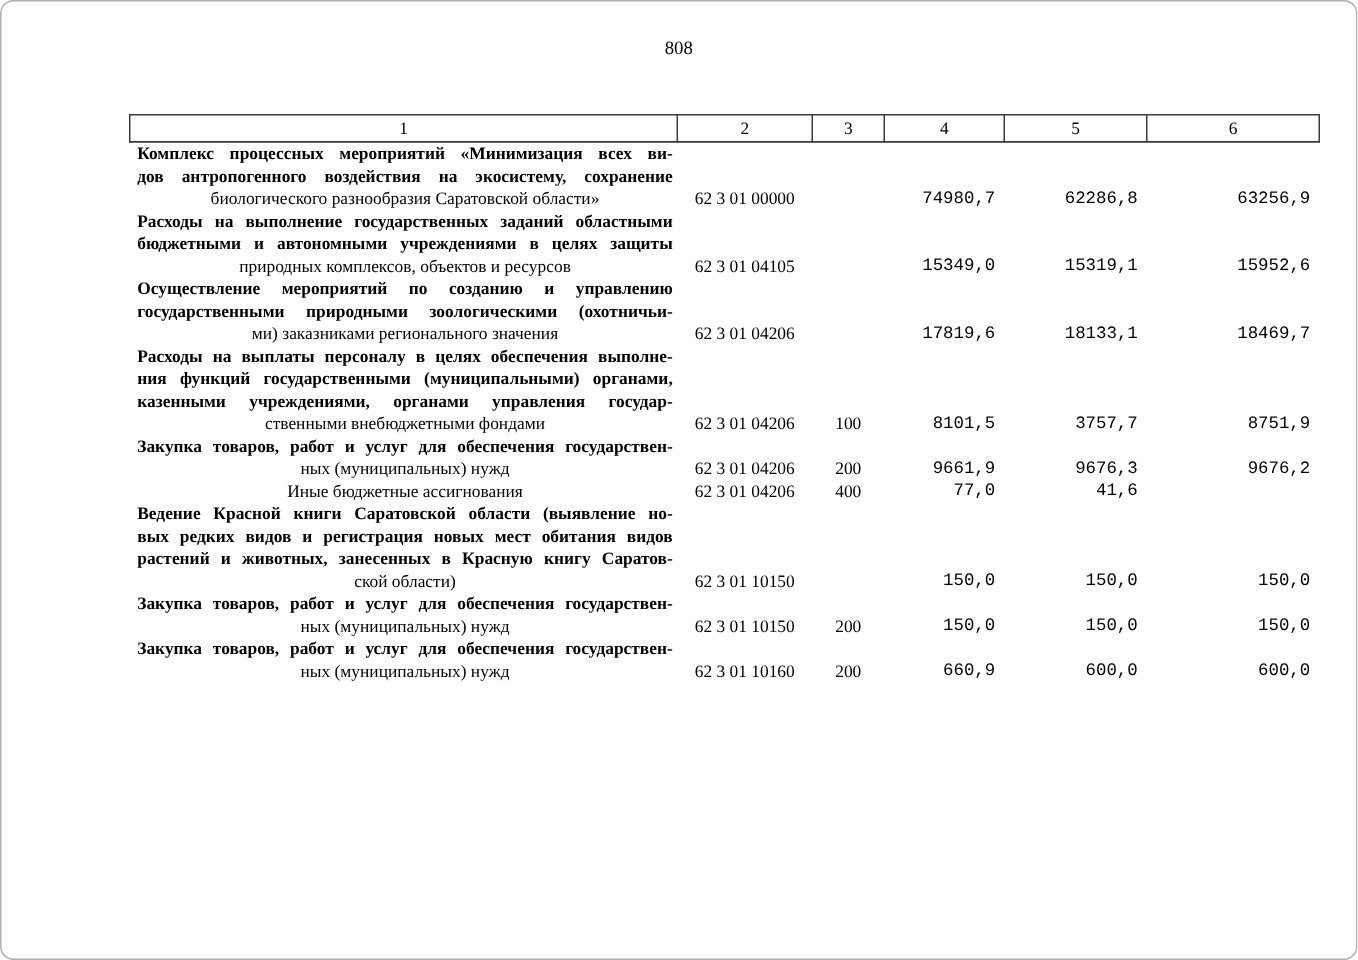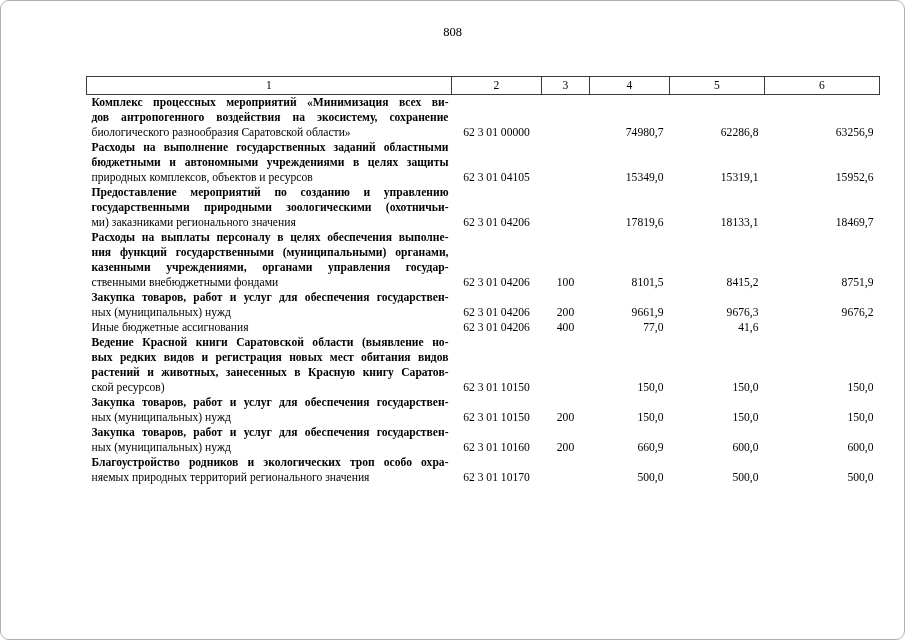--- a/index.html
+++ b/index.html
@@ -50,25 +50,25 @@
     height: 18px;
     padding: 0;
     font-size: 11.6px;
   }
   tbody td {
     vertical-align: bottom;
     padding: 0;
     border: none;
   }
   td.c-desc { padding-left: 5px; padding-right: 3px; }
-  td.c-desc .desc-line { text-align: left; }
+  td.c-desc .desc-line { text-align: center; }
   td.c-desc .jl { text-align: justify; text-align-last: justify; font-weight: bold; }
   td.c-code { text-align: center; white-space: nowrap; }
   td.c-type { text-align: center; white-space: nowrap; }
-  td.c-amt  { text-align: right; padding-right: 6px; white-space: nowrap; }
+  td.c-amt  { text-align: right; padding-right: 6px; white-space: nowrap; font-family: Liberation Mono, monospace; }
 </style>
 </head>
 <body>
 
 <div class="page">
   <div class="page-number">808</div>
 
   <table class="budget-table">
     <colgroup>
       <col class="c1">
@@ -111,42 +111,42 @@
     <td class="c-code">62 3 01 04105</td>
     <td class="c-type"></td>
     <td class="c-amt">15349,0</td>
     <td class="c-amt">15319,1</td>
     <td class="c-amt">15952,6</td>
   </tr>
 
 
   <tr>
     <td class="c-desc">
-            <div class="desc-line jl">Предоставление мероприятий по созданию и управлению</div>
+            <div class="desc-line jl">Осуществление мероприятий по созданию и управлению</div>
             <div class="desc-line jl">государственными природными зоологическими (охотничьи-</div>
             <div class="desc-line">ми) заказниками регионального значения</div>
           </td>
     <td class="c-code">62 3 01 04206</td>
     <td class="c-type"></td>
     <td class="c-amt">17819,6</td>
     <td class="c-amt">18133,1</td>
     <td class="c-amt">18469,7</td>
   </tr>
 
   <tr>
     <td class="c-desc">
             <div class="desc-line jl">Расходы на выплаты персоналу в целях обеспечения выполне-</div>
             <div class="desc-line jl">ния функций государственными (муниципальными) органами,</div>
             <div class="desc-line jl">казенными учреждениями, органами управления государ-</div>
             <div class="desc-line">ственными внебюджетными фондами</div>
           </td>
     <td class="c-code">62 3 01 04206</td>
     <td class="c-type">100</td>
     <td class="c-amt">8101,5</td>
-    <td class="c-amt">8415,2</td>
+    <td class="c-amt">3757,7</td>
     <td class="c-amt">8751,9</td>
   </tr>
 
   <tr>
     <td class="c-desc">
             <div class="desc-line jl">Закупка товаров, работ и услуг для обеспечения государствен-</div>
             <div class="desc-line">ных (муниципальных) нужд</div>
           </td>
     <td class="c-code">62 3 01 04206</td>
     <td class="c-type">200</td>
@@ -164,21 +164,21 @@
     <td class="c-amt">77,0</td>
     <td class="c-amt">41,6</td>
     <td class="c-amt"></td>
   </tr>
 
   <tr>
     <td class="c-desc">
             <div class="desc-line jl">Ведение Красной книги Саратовской области (выявление но-</div>
             <div class="desc-line jl">вых редких видов и регистрация новых мест обитания видов</div>
             <div class="desc-line jl">растений и животных, занесенных в Красную книгу Саратов-</div>
-            <div class="desc-line">ской ресурсов)</div>
+            <div class="desc-line">ской области)</div>
           </td>
     <td class="c-code">62 3 01 10150</td>
     <td class="c-type"></td>
     <td class="c-amt">150,0</td>
     <td class="c-amt">150,0</td>
     <td class="c-amt">150,0</td>
   </tr>
 
   <tr>
     <td class="c-desc">
@@ -198,26 +198,15 @@
             <div class="desc-line jl">Закупка товаров, работ и услуг для обеспечения государствен-</div>
             <div class="desc-line">ных (муниципальных) нужд</div>
           </td>
     <td class="c-code">62 3 01 10160</td>
     <td class="c-type">200</td>
     <td class="c-amt">660,9</td>
     <td class="c-amt">600,0</td>
     <td class="c-amt">600,0</td>
   </tr>
 
-  <tr>
-    <td class="c-desc">
-            <div class="desc-line jl">Благоустройство родников и экологических троп особо охра-</div>
-            <div class="desc-line">няемых природных территорий регионального значения</div>
-          </td>
-    <td class="c-code">62 3 01 10170</td>
-    <td class="c-type"></td>
-    <td class="c-amt">500,0</td>
-    <td class="c-amt">500,0</td>
-    <td class="c-amt">500,0</td>
-  </tr>
 </tbody>
   </table>
 </div>
 
 </body></html>

